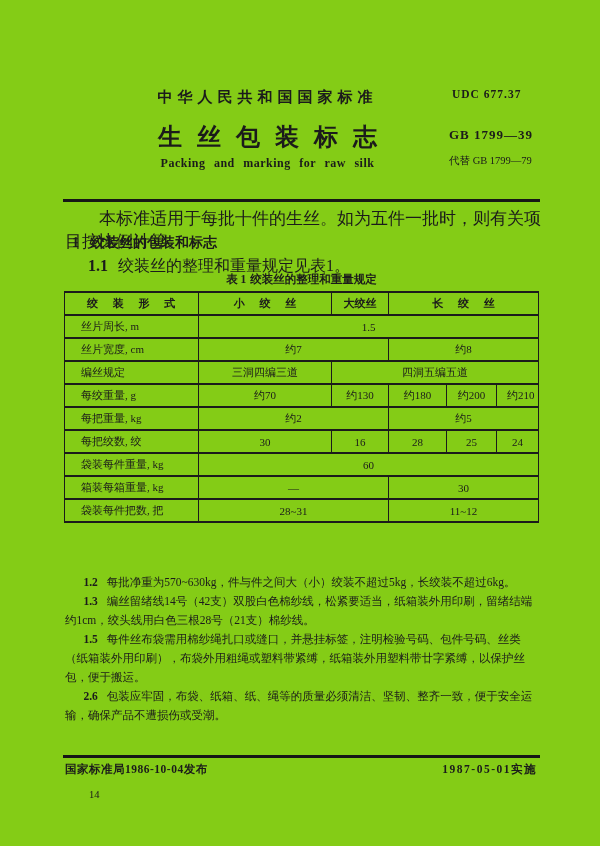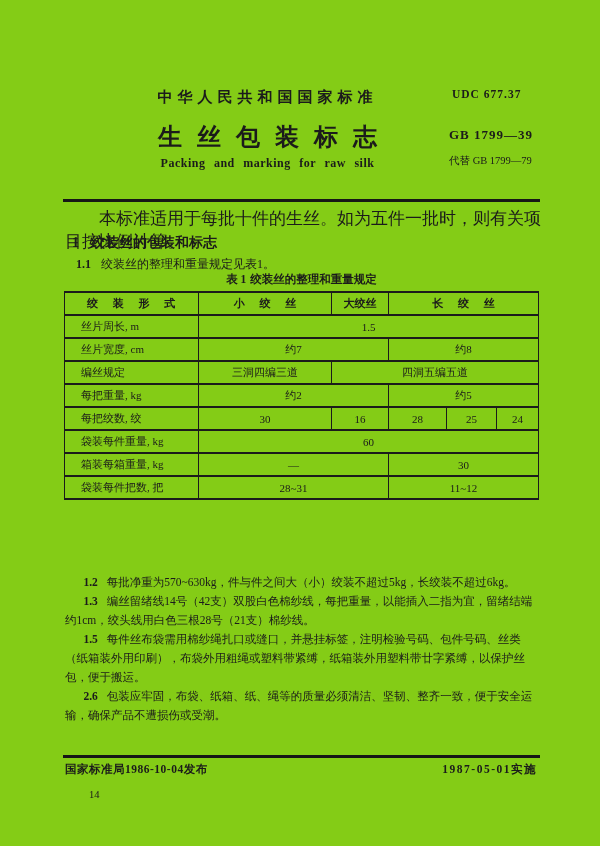--- a/index.html
+++ b/index.html
@@ -17,21 +17,21 @@
   .supersede{ position:absolute; left:449px; top:154px; font-size:10.5px; }
 
   .rule { position:absolute; left:63px; width:477px; background:#161616; }
   .rule-top { top:199px; height:3px; }
   .rule-bottom { top:755px; height:3px; }
 
   .scope { position:absolute; left:65px; top:207px; width:476px; font-size:17px; text-indent:2em; }
 
   .sec-h   { position:absolute; left:72px; top:234px; font-size:14px; font-weight:bold; }
   .sec-h .no { margin-right:12px; }
-  .sec-sub { position:absolute; left:76px; top:256px; font-size:12px; }
+  .sec-sub { position:absolute; left:88px; top:256px; font-size:16px; }
   .sec-sub .no { font-weight:bold; margin-right:10px; }
 
   .tbl-caption { position:absolute; left:65px; top:272px; width:473px; text-align:center; font-size:11.5px; font-weight:bold; }
   .tbl-caption .no { margin-right:4px; }
 
   table { position:absolute; left:64px; top:291px; width:474px; border-collapse:collapse; table-layout:fixed; font-size:11px; }
   td { border:1px solid #1b1b1b; border-top-width:2px; border-bottom-width:2px; height:23px; text-align:center; padding:0 10px; overflow:hidden; white-space:nowrap; }
   td.lbl { text-align:left; padding-left:16px; }
   td.hd  { font-weight:bold; }
   .ls2 { letter-spacing:6px; text-indent:6px; }
@@ -97,20 +97,28 @@
       <td class="lbl">丝片宽度, cm</td>
       <td colspan="2">约7</td>
       <td colspan="3">约8</td>
     </tr>
     <tr>
       <td class="lbl">编丝规定</td>
       <td>三洞四编三道</td>
       <td colspan="4">四洞五编五道</td>
     </tr>
     <tr>
+      <td class="lbl">每绞重量, g</td>
+      <td>约70</td>
+      <td>约130</td>
+      <td>约180</td>
+      <td>约200</td>
+      <td>约210</td>
+    </tr>
+    <tr>
       <td class="lbl">每把重量, kg</td>
       <td colspan="2">约2</td>
       <td colspan="3">约5</td>
     </tr>
     <tr>
       <td class="lbl">每把绞数, 绞</td>
       <td>30</td>
       <td>16</td>
       <td>28</td>
       <td>25</td>
@@ -128,21 +136,21 @@
     <tr>
       <td class="lbl">袋装每件把数, 把</td>
       <td colspan="2">28~31</td>
       <td colspan="3">11~12</td>
     </tr>
   </tbody>
     </table>
 
   <div class="clauses">
     <p><span class="no">1.2</span><span>每批净重为570~630kg，件与件之间大（小）绞装不超过5kg，长绞装不超过6kg。</span></p>
-    <p><span class="no">1.3</span><span>编丝留绪线14号（42支）双股白色棉纱线，每把重量，以能插入二指为宜，留绪结端约1cm，绞头线用白色三根28号（21支）棉纱线。</span></p>
+    <p><span class="no">1.3</span><span>编丝留绪线14号（42支）双股白色棉纱线，松紧要适当，纸箱装外用印刷，留绪结端约1cm，绞头线用白色三根28号（21支）棉纱线。</span></p>
     <p><span class="no">1.5</span><span>每件丝布袋需用棉纱绳扎口或缝口，并悬挂标签，注明检验号码、包件号码、丝类（纸箱装外用印刷），布袋外用粗绳或塑料带紧缚，纸箱装外用塑料带廿字紧缚，以保护丝包，便于搬运。</span></p>
     <p><span class="no">2.6</span><span>包装应牢固，布袋、纸箱、纸、绳等的质量必须清洁、坚韧、整齐一致，便于安全运输，确保产品不遭损伤或受潮。</span></p>
   </div>
 
   <div class="rule rule-bottom"></div>
   <div class="foot-issued">国家标准局1986-10-04发布</div>
   <div class="foot-effective">1987-05-01实施</div>
   <div class="page-num">14</div>
 
 </div>

